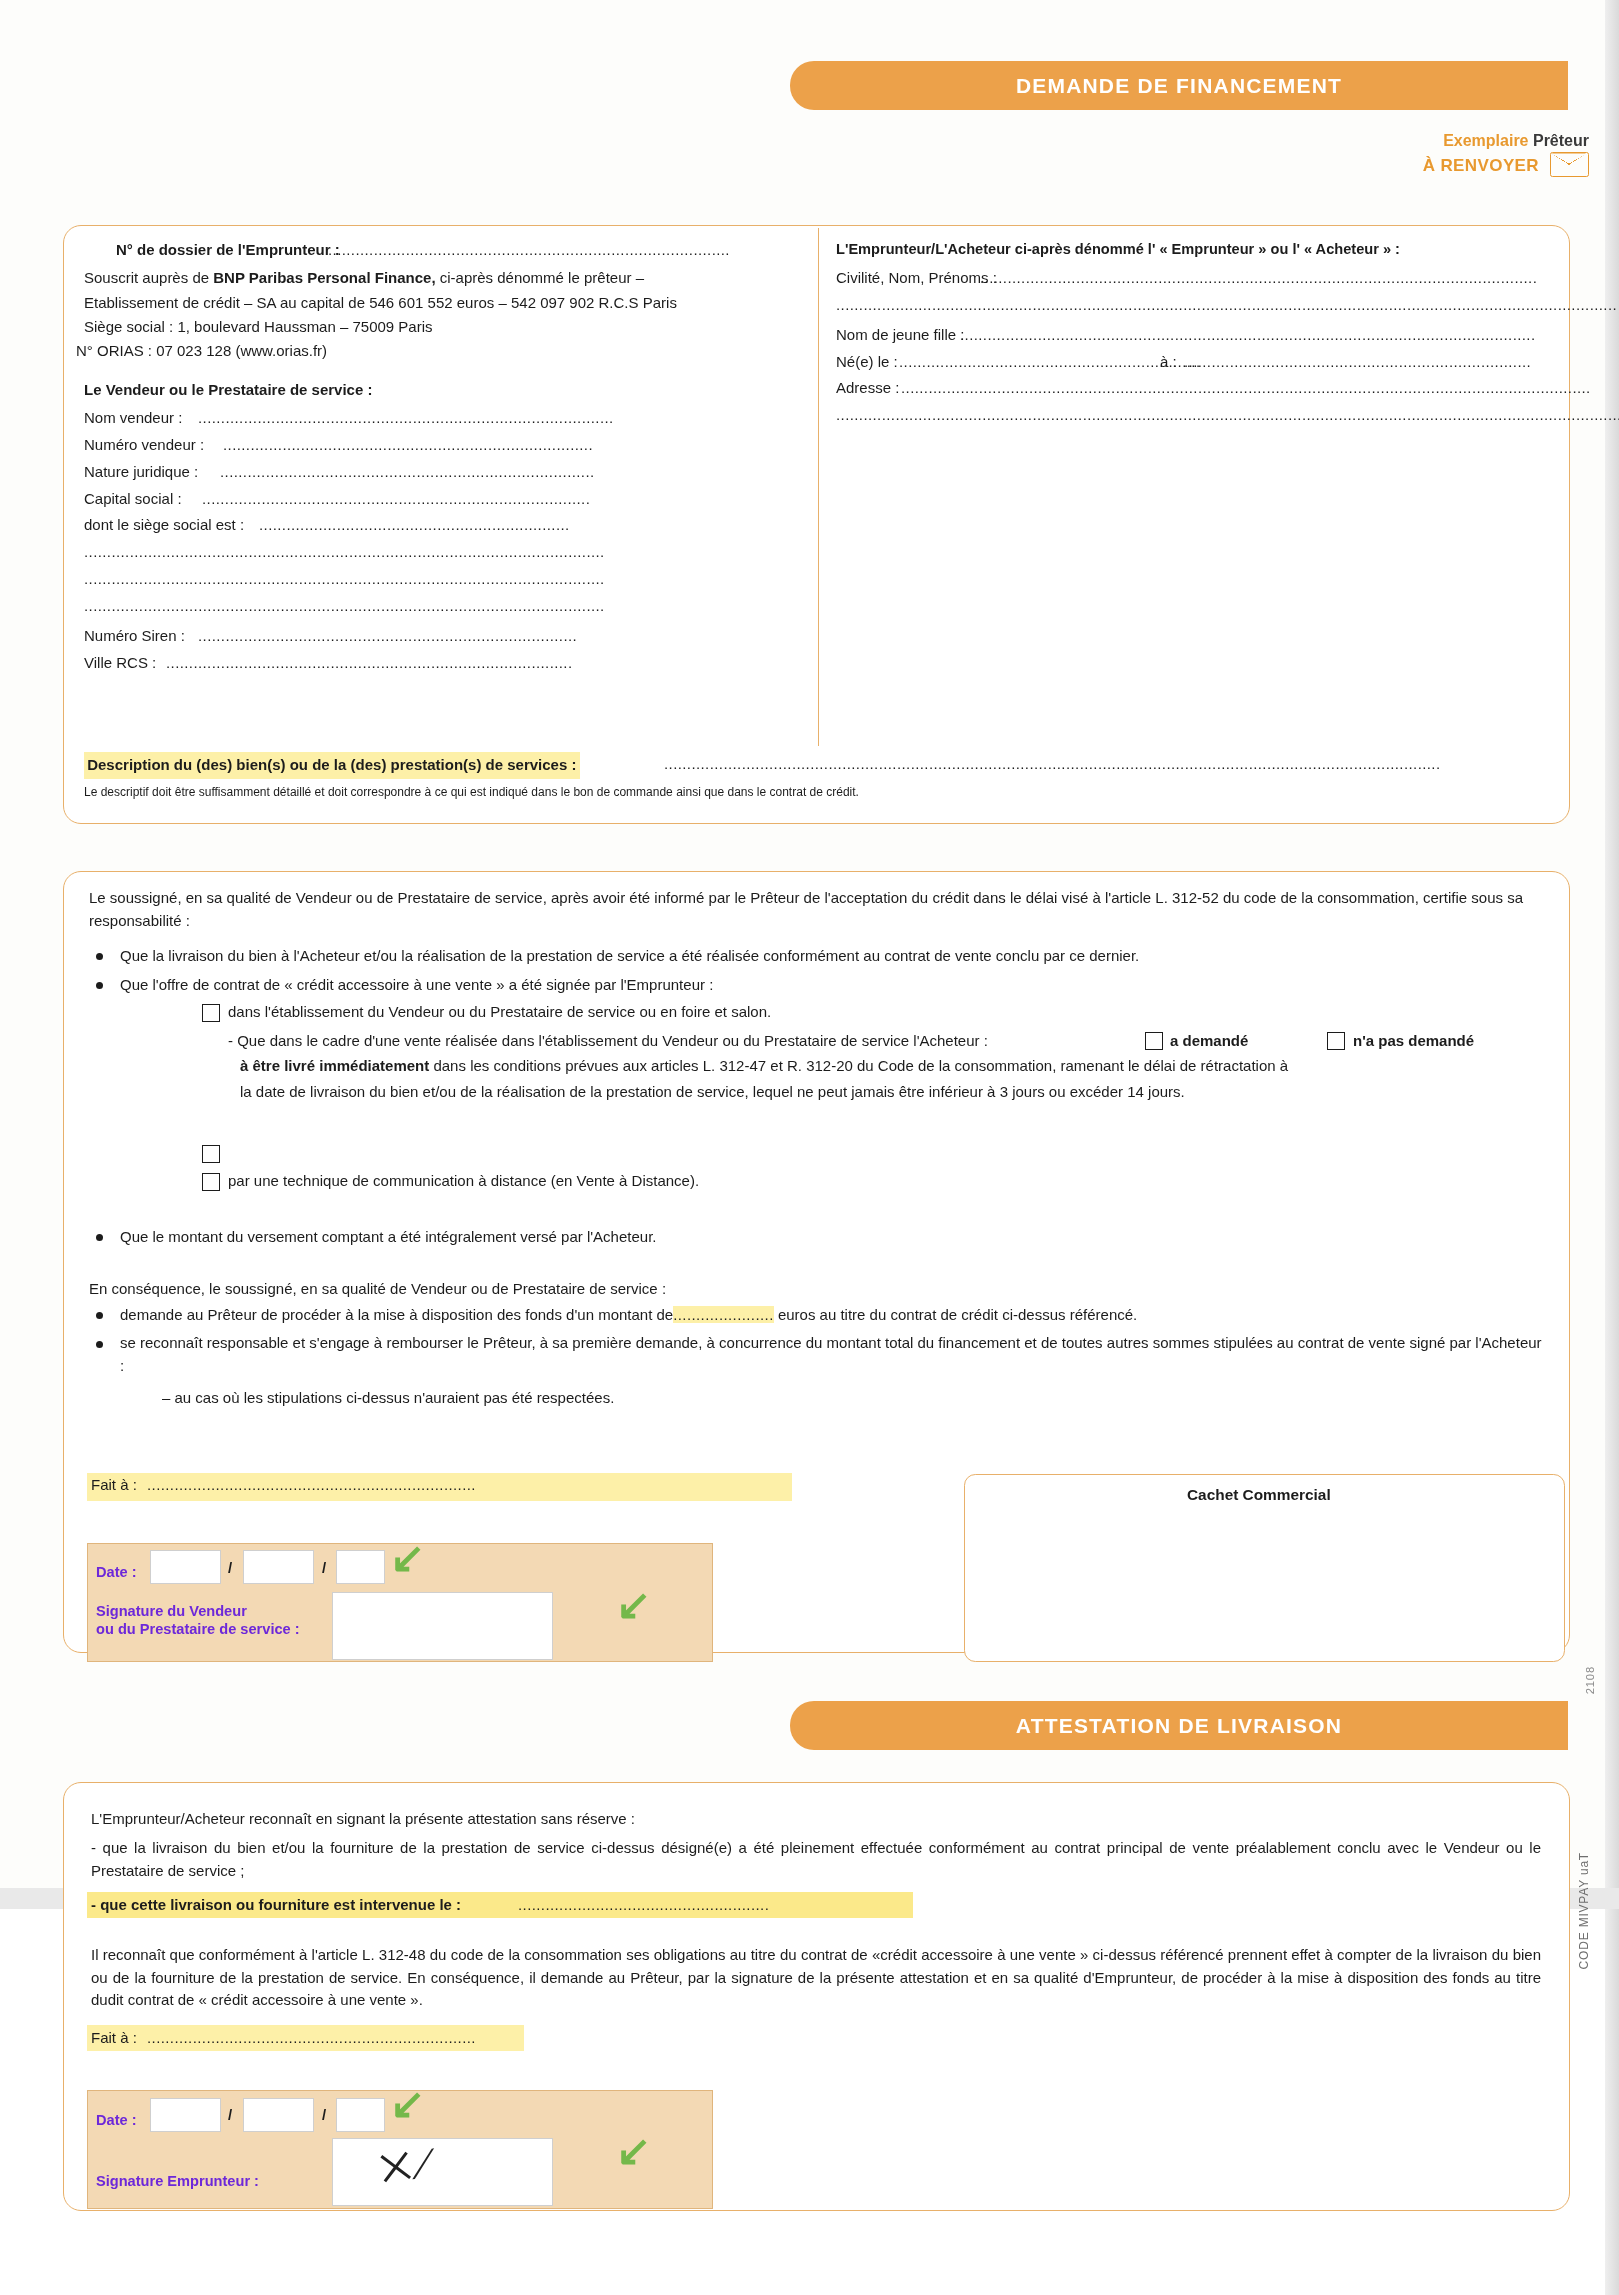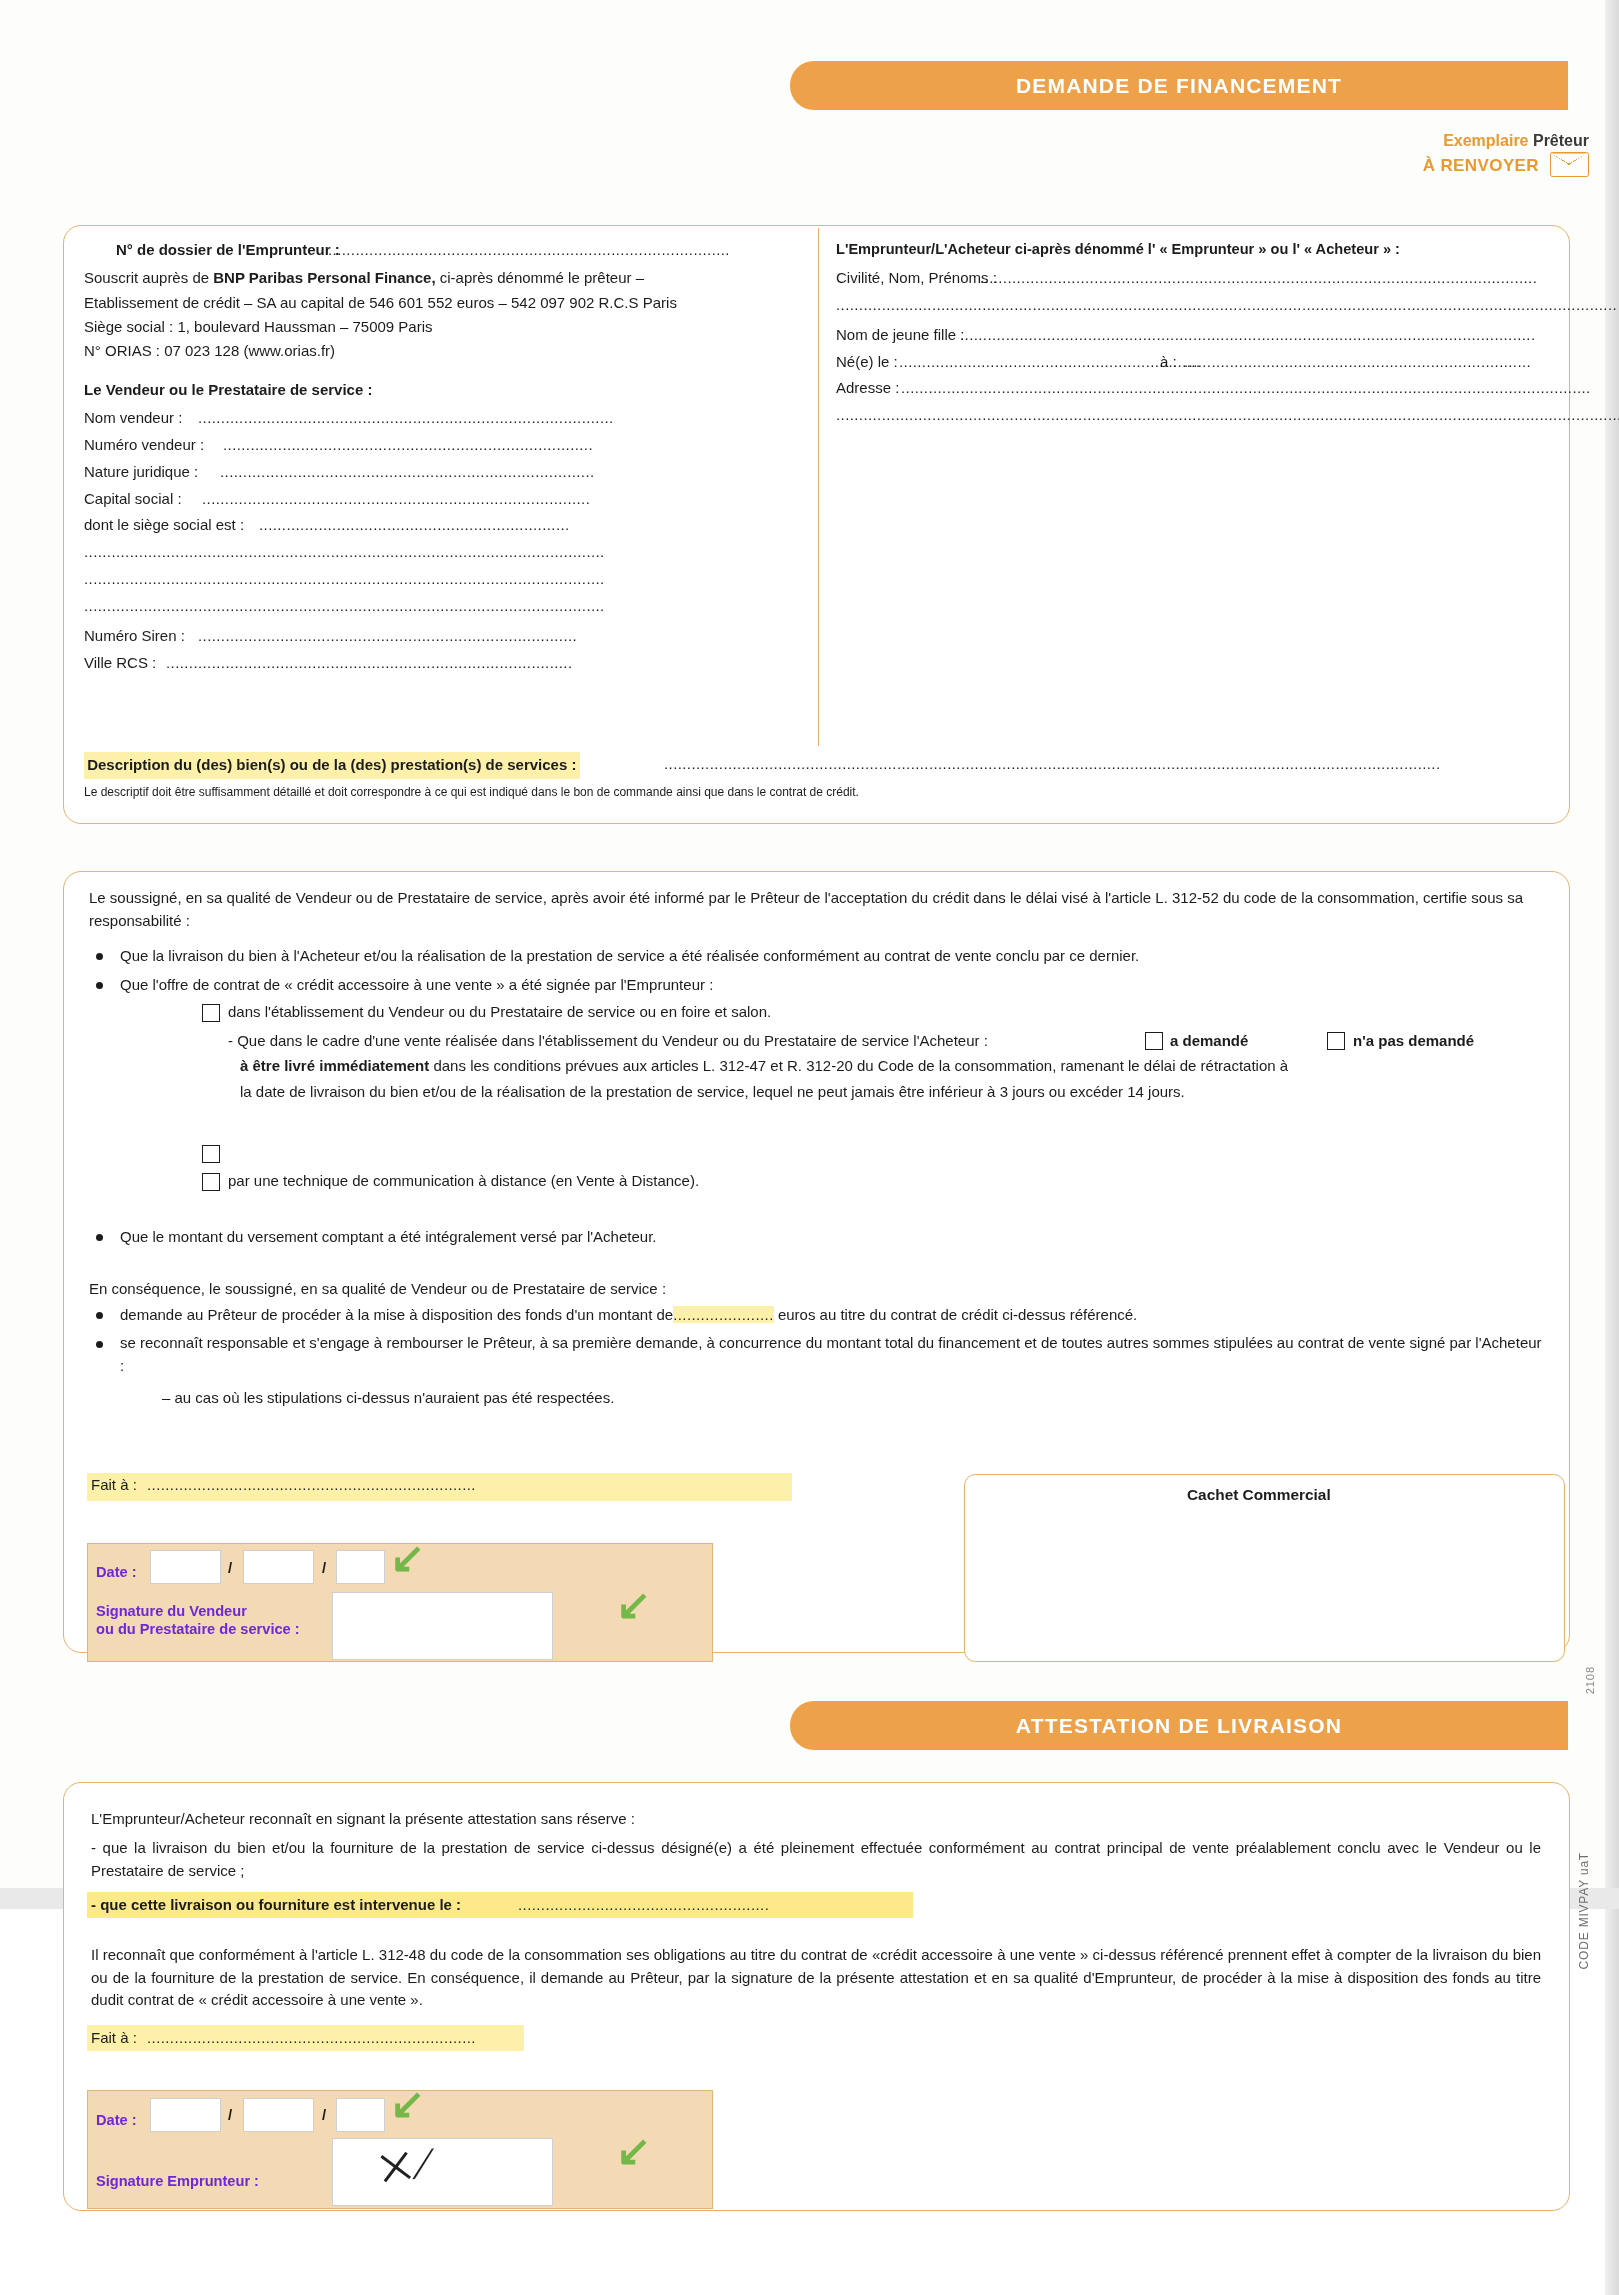--- a/index.html
+++ b/index.html
@@ -238,21 +238,21 @@
   <div class="vsep"></div>
 
   <div class="t b" style="left:84px; top:239px;margin-left:32px;">N° de dossier de l'Emprunteur :</div>
   <div class="t dots" style="left:328px; top:239px;">........................................................................................</div>
 
   <div class="t" style="left:84px; top:267px;">
     <span>Souscrit auprès de </span><span class="b">BNP Paribas Personal Finance,</span><span> ci-après dénommé le prêteur –</span>
   </div>
   <div class="t" style="left:84px; top:292px;">Etablissement de crédit – SA au capital de 546 601 552 euros – 542 097 902 R.C.S Paris</div>
   <div class="t" style="left:84px; top:316px;">Siège social : 1, boulevard Haussman – 75009 Paris</div>
-  <div class="t" style="left:84px; top:340px;">N° ORIAS : 07 023 128 (www.orias.fr)</div>
+  <div class="t" style="left:76px; top:340px;">N° ORIAS : 07 023 128 (www.orias.fr)</div>
 
   <div class="t b" style="left:84px; top:379px;">Le Vendeur ou le Prestataire de service :</div>
 
   <div class="t" style="left:84px; top:407px;">Nom vendeur :</div>
   <div class="t dots" style="left:198px; top:407px;">...........................................................................................</div>
 
   <div class="t" style="left:84px; top:434px;">Numéro vendeur :</div>
   <div class="t dots" style="left:223px; top:434px;">.................................................................................</div>
 
   <div class="t" style="left:84px; top:461px;">Nature juridique :</div>

